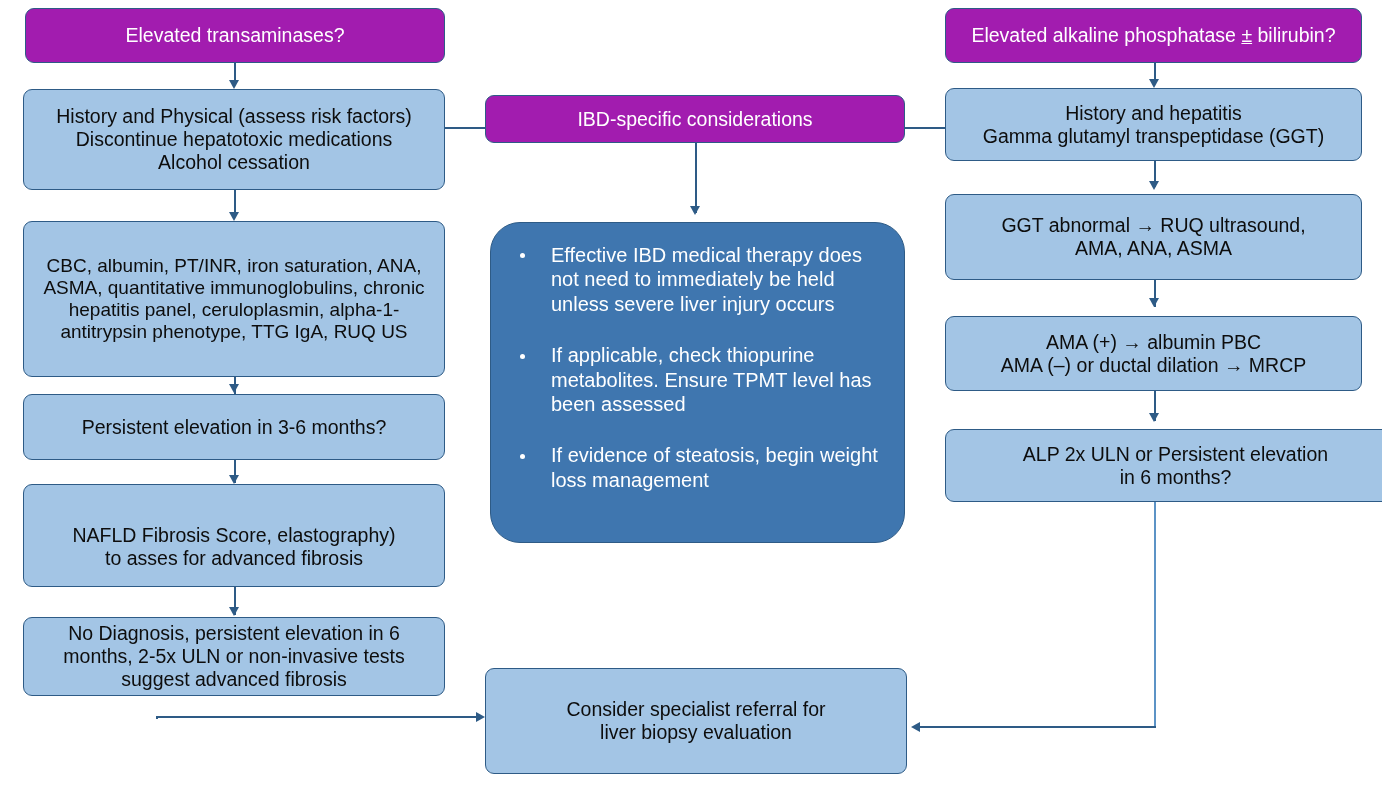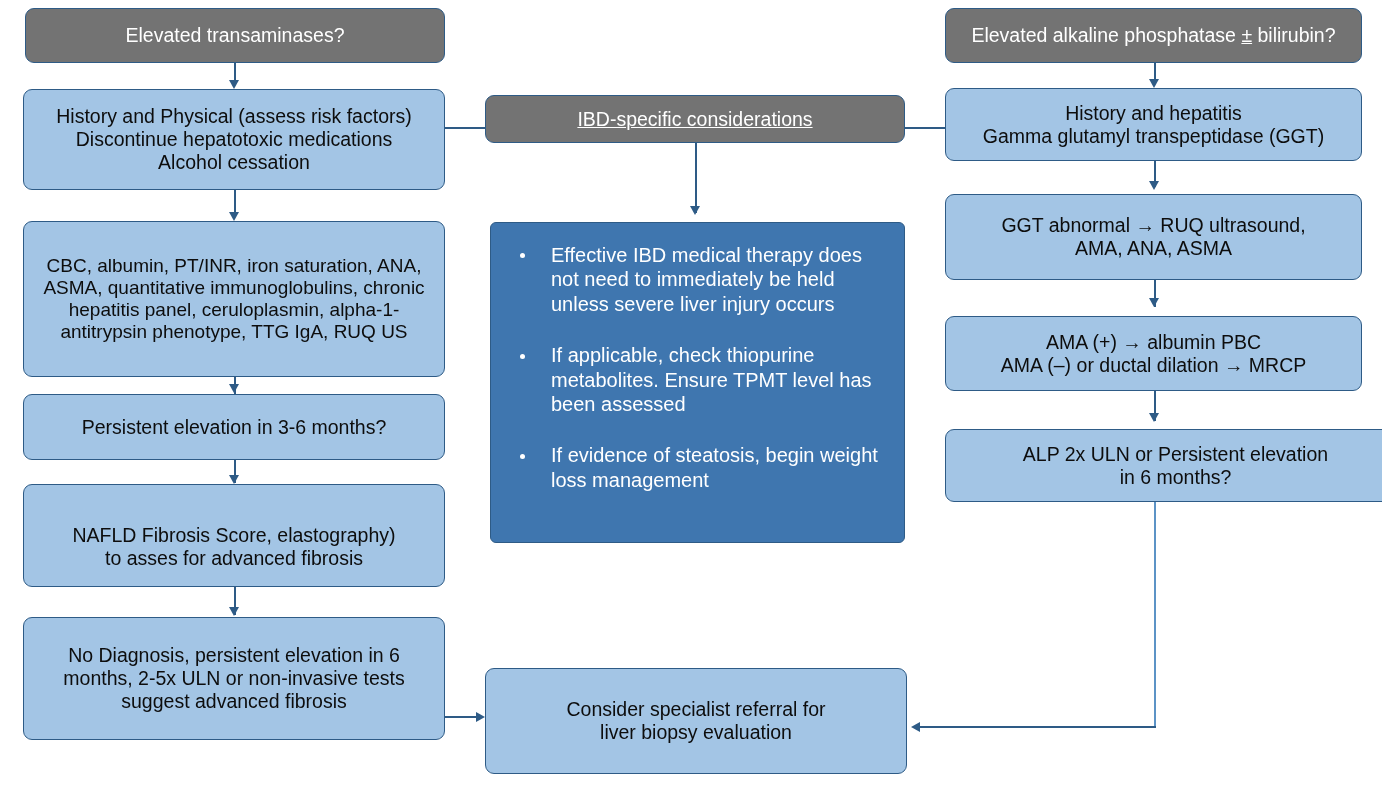--- a/index.html
+++ b/index.html
@@ -23,21 +23,21 @@
     display:flex;
     align-items:center;
     justify-content:center;
     text-align:center;
     line-height:1.17;
     padding:4px 8px;
     z-index:3;
   }
   .node .txt{display:block;width:100%;}
   .dark{
-    background:#737373;
+    background:#a21caf;
     color:#ffffff;
     font-size:19.5px;
   }
   .light{
     background:#A3C5E5;
     color:#0d0d0d;
     font-size:19.5px;
   }
   .bullets{
     position:absolute;
@@ -146,40 +146,40 @@
     <span class="txt">
       <br>
       <span>NAFLD Fibrosis Score, elastography)</span><br>
       <span>to asses for advanced fibrosis</span>
     </span>
   </div>
 
   <div class="ln v" style="left:234px; top:587px; height:28px;"></div>
   <div class="arrow down" style="left:229px; top:607px;"></div>
 
-  <div class="node light" style="left:23px; top:617px; width:422px; height:123px;">
+  <div class="node light" style="left:23px; top:617px; width:422px; height:79px;">
     <span class="txt">No Diagnosis, persistent elevation in 6 months, 2-5x ULN or non-invasive tests suggest advanced fibrosis</span>
   </div>
 
   <div class="ln v" style="left:156px; top:716px; height:3px;"></div>
   <div class="ln h" style="left:156px; top:716px; width:322px;"></div>
   <div class="arrow right" style="left:476px; top:712px;"></div>
 
-  <div class="node dark" style="left:485px; top:95px; width:420px; height:48px;text-decoration:underline;">
+  <div class="node dark" style="left:485px; top:95px; width:420px; height:48px;">
     <span class="txt">IBD-specific considerations</span>
   </div>
 
   <div class="ln h" style="left:445px; top:127px; width:41px;"></div>
 
   <div class="ln h" style="left:904px; top:127px; width:41px;"></div>
 
   <div class="ln v" style="left:695px; top:143px; height:70px;"></div>
   <div class="arrow down" style="left:690px; top:206px;"></div>
 
-  <div class="bullets" style="left:490px; top:222px; width:415px; height:321px;border-radius:6px;">
+  <div class="bullets" style="left:490px; top:222px; width:415px; height:321px;">
     <ul>
       <li>
         <span class="bullet-dot"></span>
         <span>Effective IBD medical therapy does not need to immediately be held unless severe liver injury occurs</span>
       </li>
       <li>
         <span class="bullet-dot"></span>
         <span>If applicable, check thiopurine metabolites.  Ensure TPMT level has been assessed</span>
       </li>
       <li>

